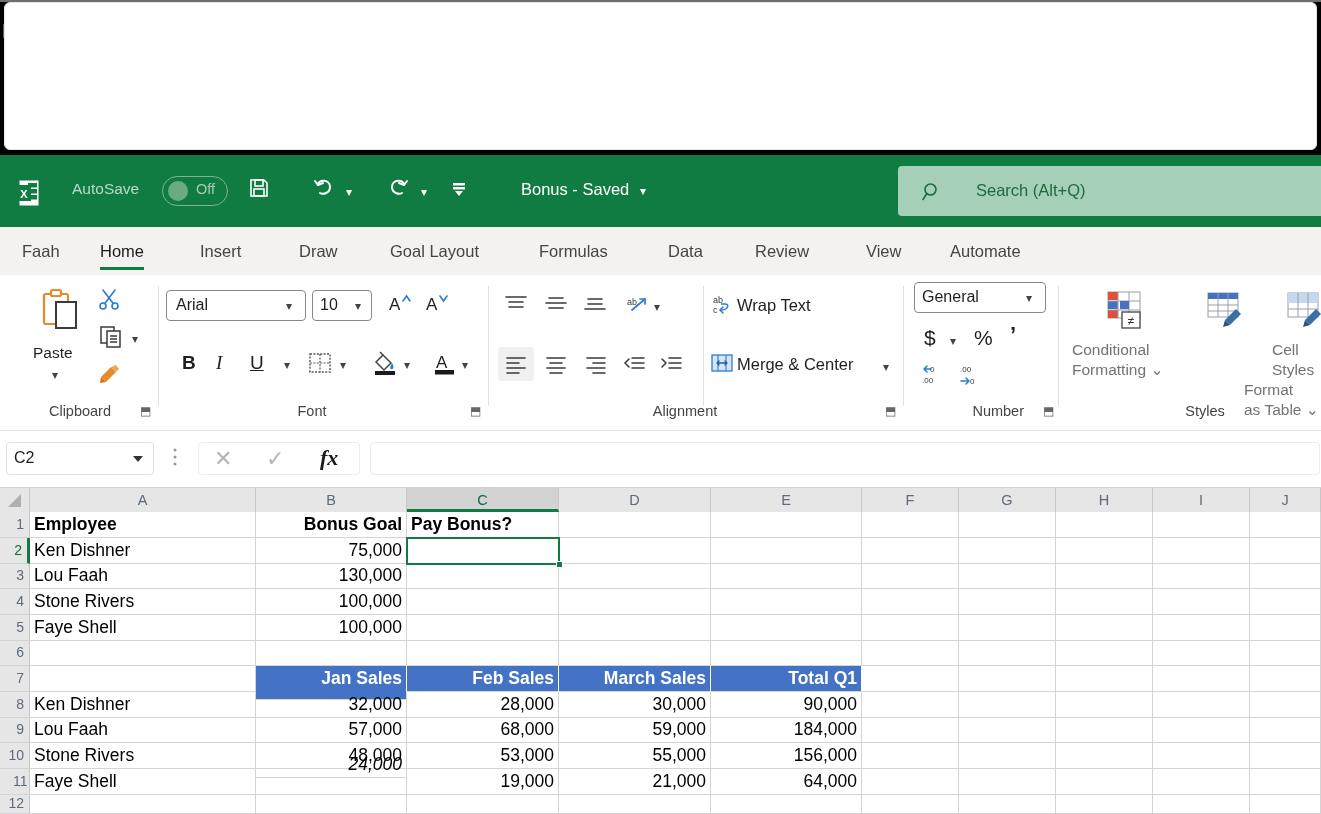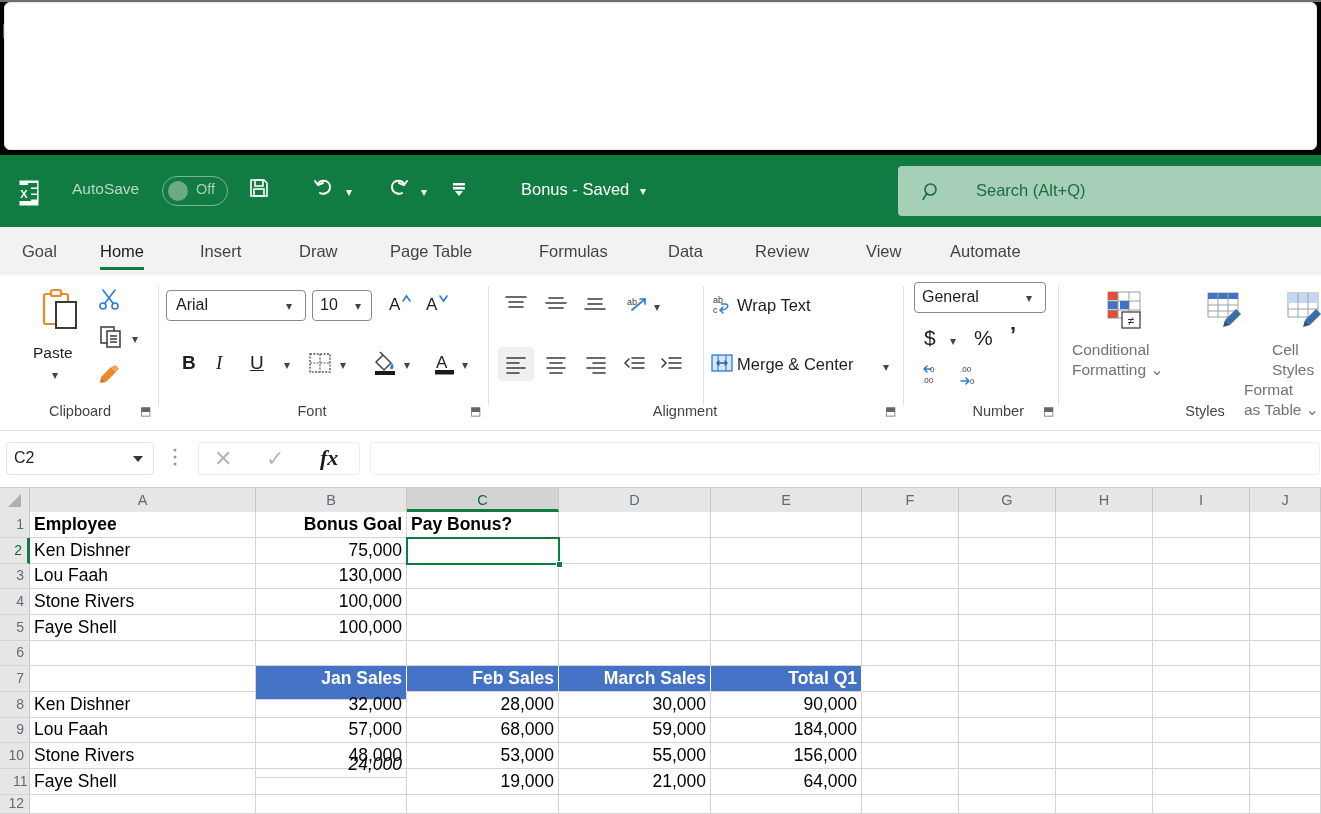--- a/index.html
+++ b/index.html
@@ -418,25 +418,25 @@
 <div id="search-box"></div>
 <div id="search-icon-wrap">
   <svg width="22" height="22" viewBox="0 0 22 22" fill="none" stroke="#1d6b3f" stroke-width="1.6">
     <circle cx="9.5" cy="8.5" r="5.5"></circle>
     <line x1="5.5" y1="13" x2="2" y2="18.5" stroke-linecap="round"></line>
   </svg>
 </div>
 <div id="search-placeholder">Search (Alt+Q)</div>
 
 <div id="tabstrip"></div>
-<div class="tab" id="tab-file">Goal</div>
+<div class="tab" id="tab-file">Faah</div>
 <div class="tab active" id="tab-home"><span>Home</span><span class="tabline"></span></div>
 <div class="tab" id="tab-insert">Insert</div>
 <div class="tab" id="tab-draw">Draw</div>
-<div class="tab" id="tab-pagelayout">Page Table</div>
+<div class="tab" id="tab-pagelayout">Goal Layout</div>
 <div class="tab" id="tab-formulas">Formulas</div>
 <div class="tab" id="tab-data">Data</div>
 <div class="tab" id="tab-review">Review</div>
 <div class="tab" id="tab-view">View</div>
 <div class="tab" id="tab-automate">Automate</div>
 
 <div id="ribbon"></div>
 <div id="ribbon-inner"></div>
 
 <div class="grp-sep" style="left:158px"></div>

